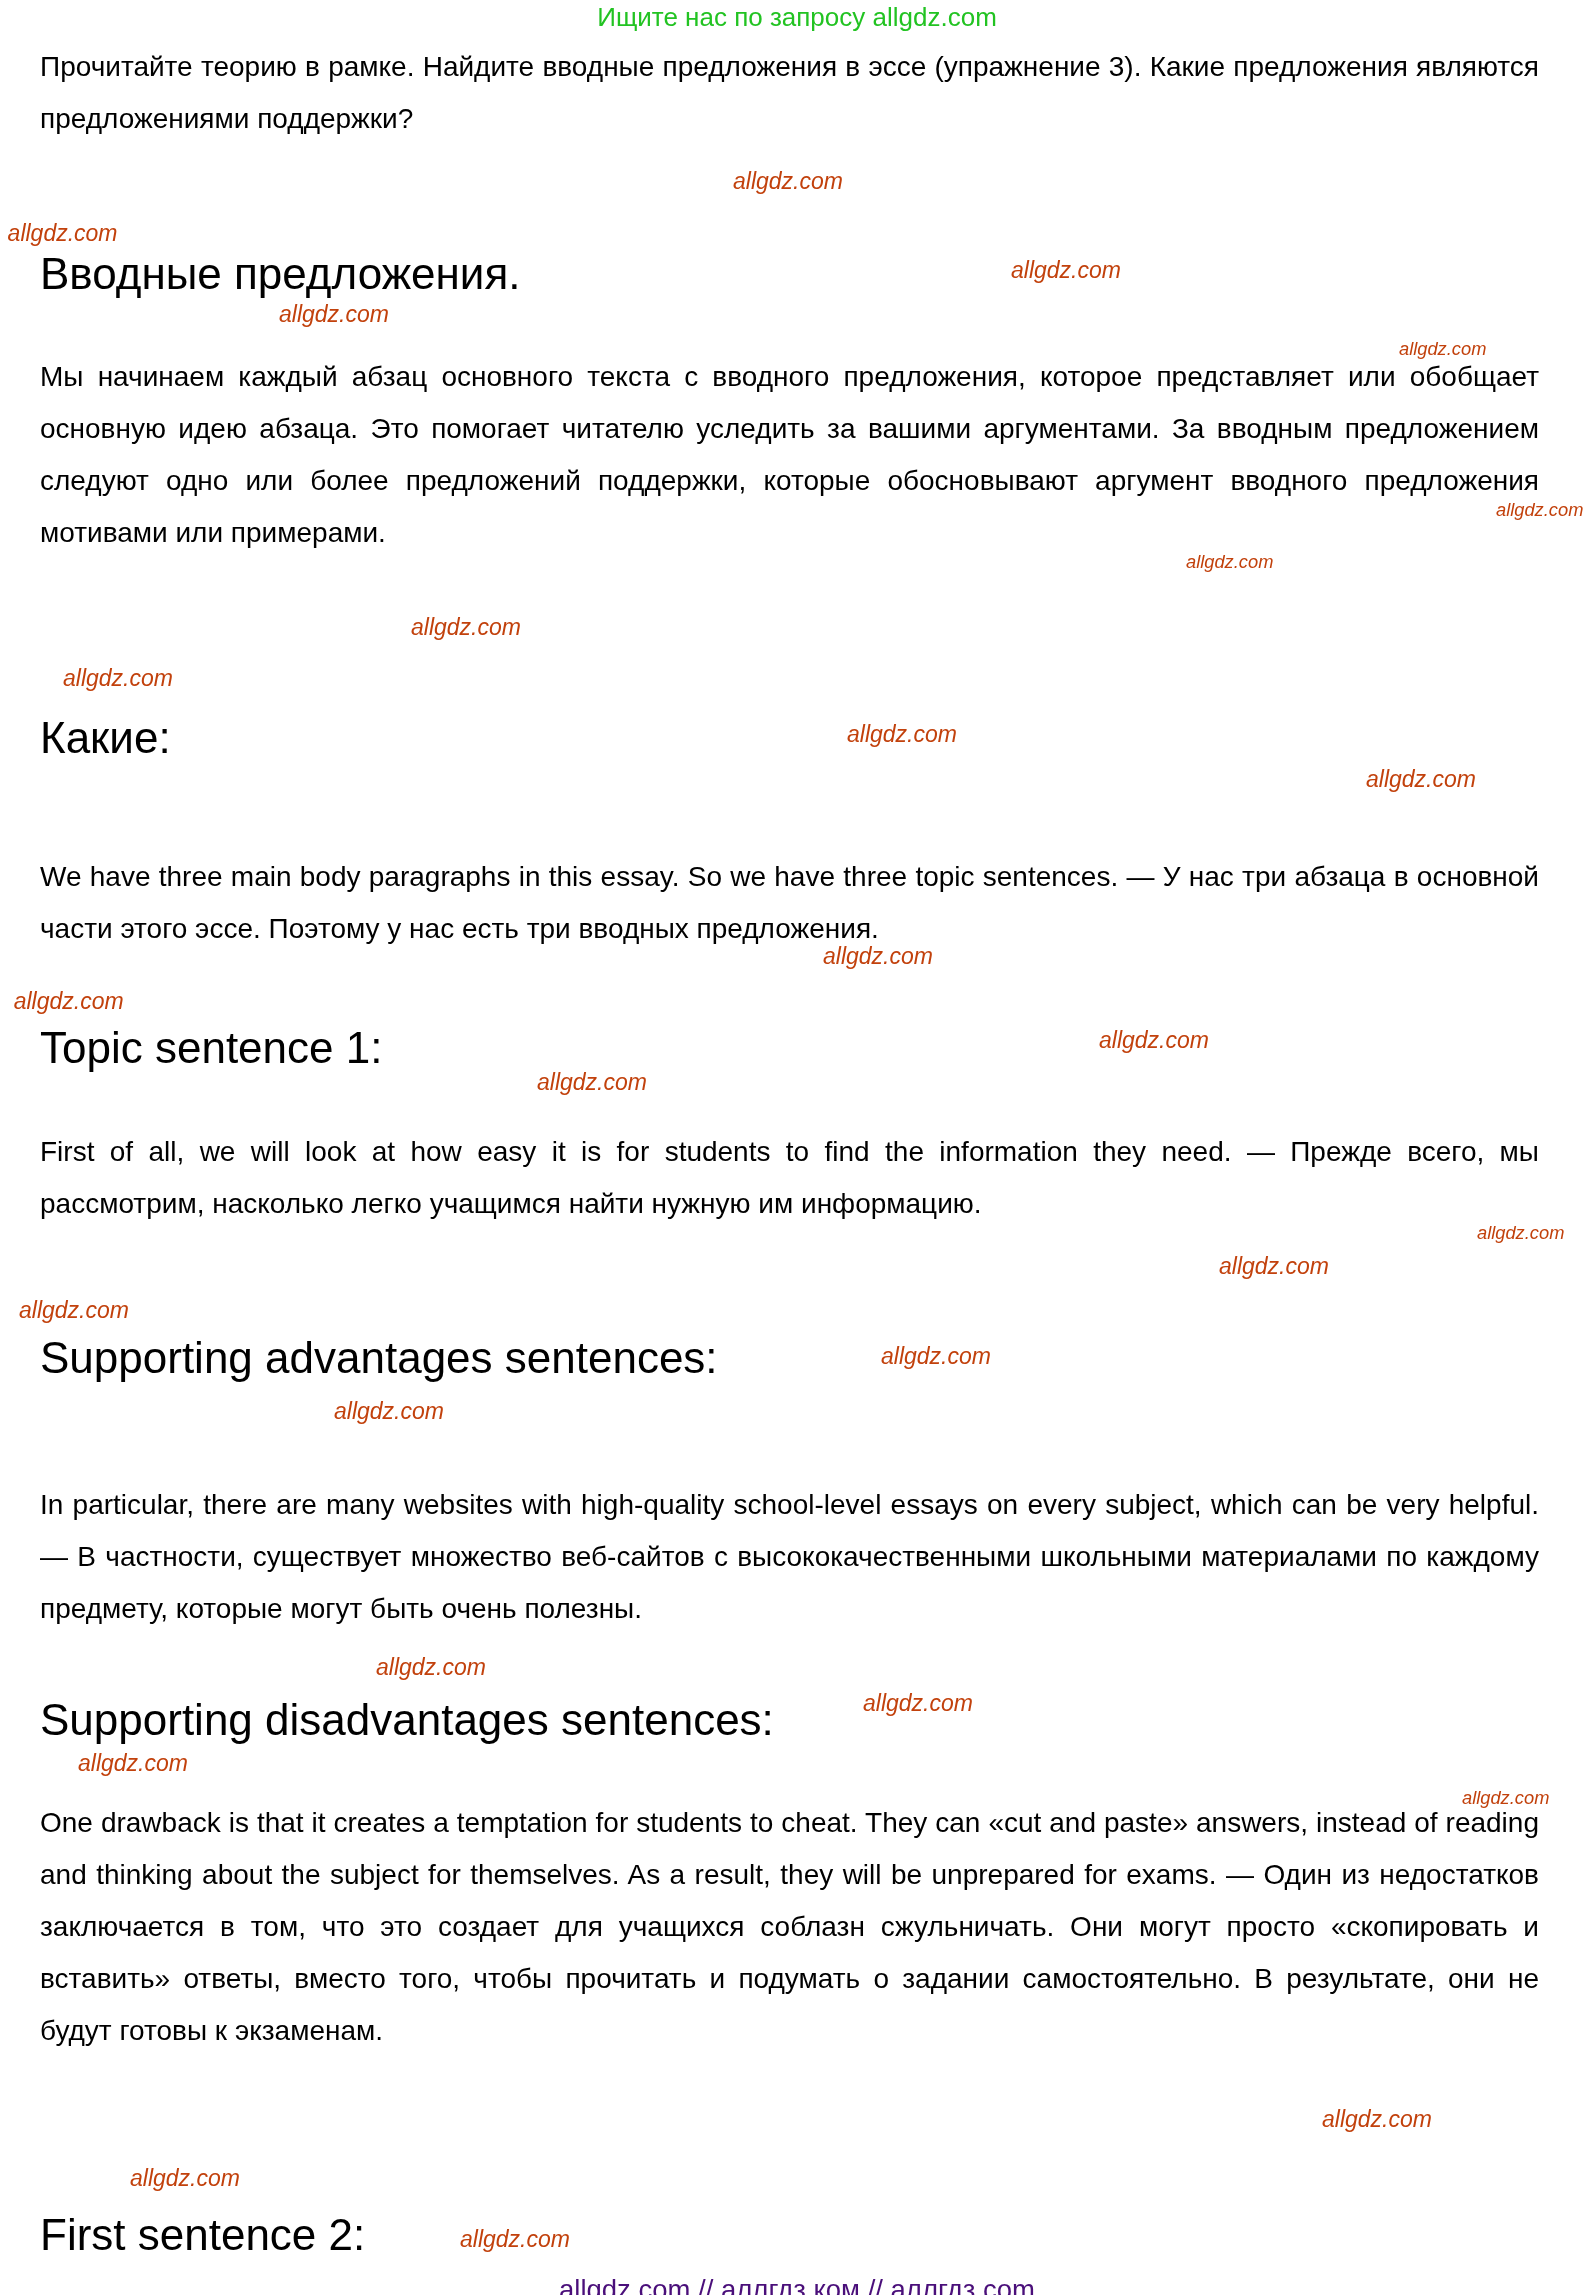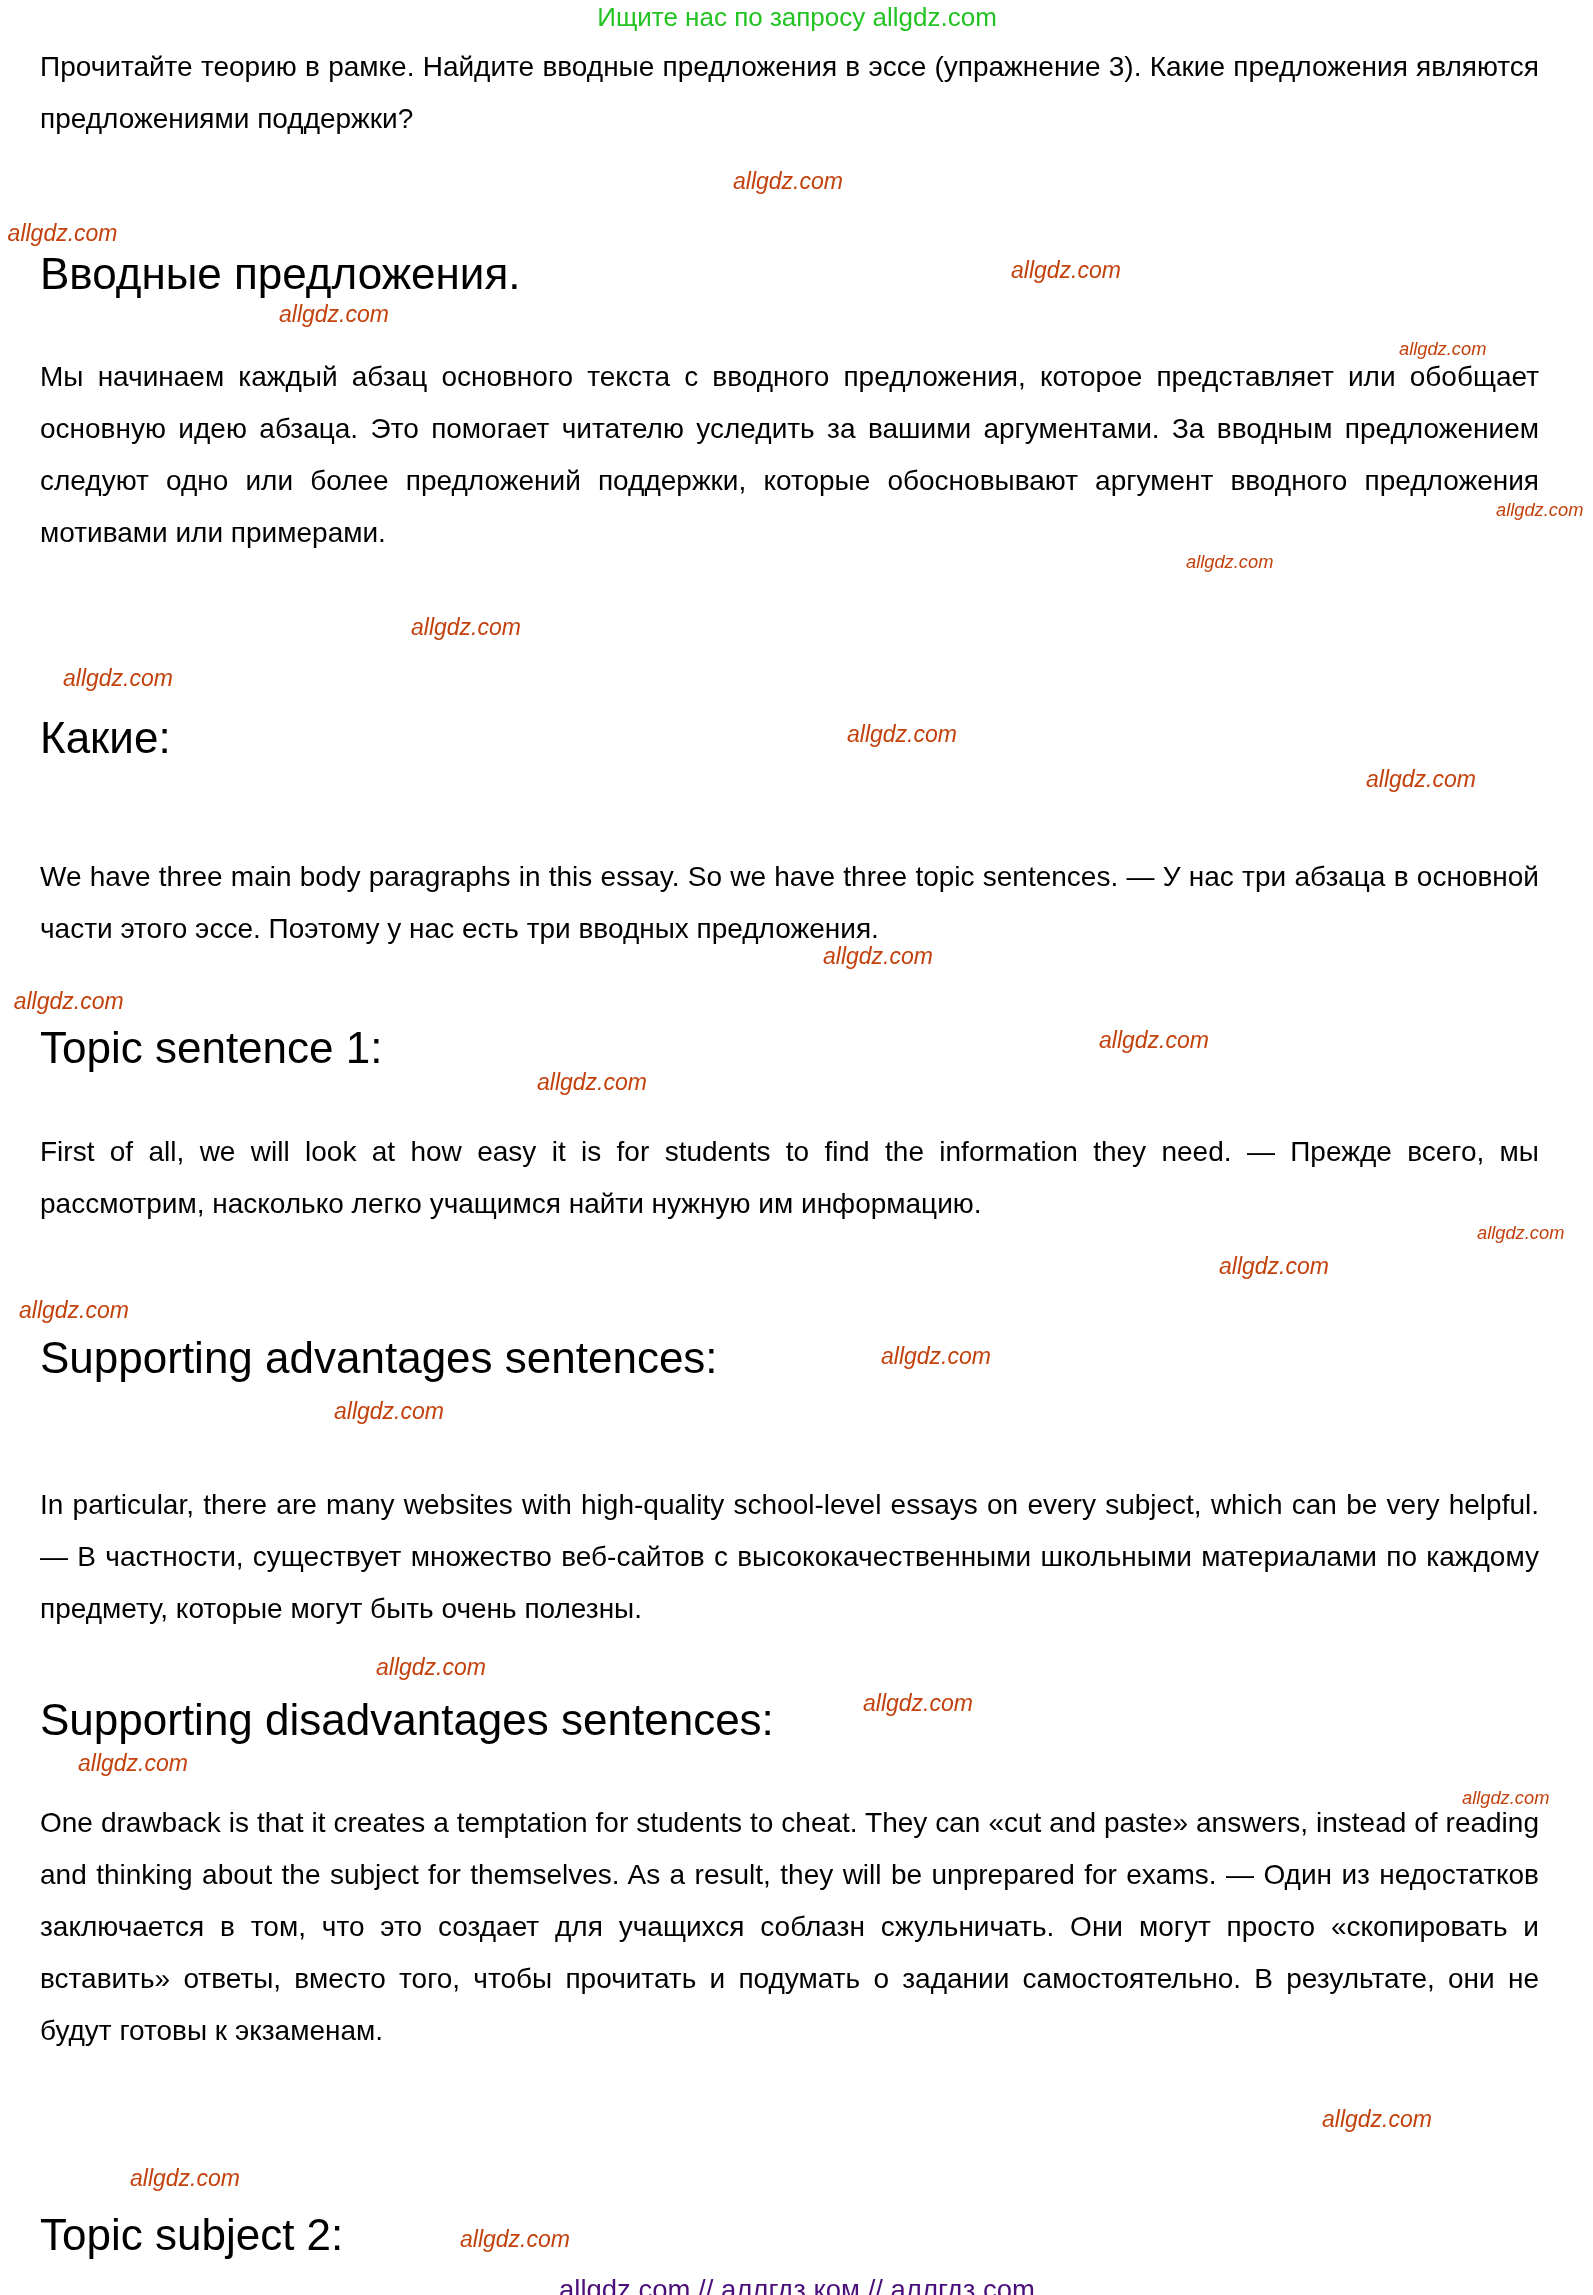--- a/index.html
+++ b/index.html
@@ -35,21 +35,21 @@
 <div class="block justify" style="top:1126px;">First of all, we will look at how easy it is for students to find the information they need. — Прежде всего, мы рассмотрим, насколько легко учащимся найти нужную им информацию.</div>
 
 <div class="label" style="top:1332px;">Supporting advantages sentences:</div>
 
 <div class="block justify" style="top:1435px;margin-top:44px;">In particular, there are many websites with high-quality school-level essays on every subject, which can be very helpful. — В частности, существует множество веб-сайтов с высококачественными школьными материалами по каждому предмету, которые могут быть очень полезны.</div>
 
 <div class="label" style="top:1694px;">Supporting disadvantages sentences:</div>
 
 <div class="block justify" style="top:1797px;">One drawback is that it creates a temptation for students to cheat. They can «cut and paste» answers, instead of reading and thinking about the subject for themselves. As a result, they will be unprepared for exams. — Один из недостатков заключается в том, что это создает для учащихся соблазн сжульничать. Они могут просто «скопировать и вставить» ответы, вместо того, чтобы прочитать и подумать о задании самостоятельно. В результате, они не будут готовы к экзаменам.</div>
 
-<div class="label" style="top:2209px;">Topic subject 2:</div>
+<div class="label" style="top:2209px;">First sentence 2:</div>
 
 <div class="wm" style="left:733px;top:169px;">allgdz.com</div>
 <div class="wm" style="left:7.6px;top:221px;">allgdz.com</div>
 <div class="wm" style="left:1011px;top:258px;">allgdz.com</div>
 <div class="wm" style="left:279px;top:302px;">allgdz.com</div>
 <div class="wm sm" style="left:1399px;top:337px;">allgdz.com</div>
 <div class="wm sm" style="left:1496px;top:498px;">allgdz.com</div>
 <div class="wm sm" style="left:1186px;top:550px;">allgdz.com</div>
 <div class="wm" style="left:411px;top:615px;">allgdz.com</div>
 <div class="wm" style="left:63px;top:666px;">allgdz.com</div>

